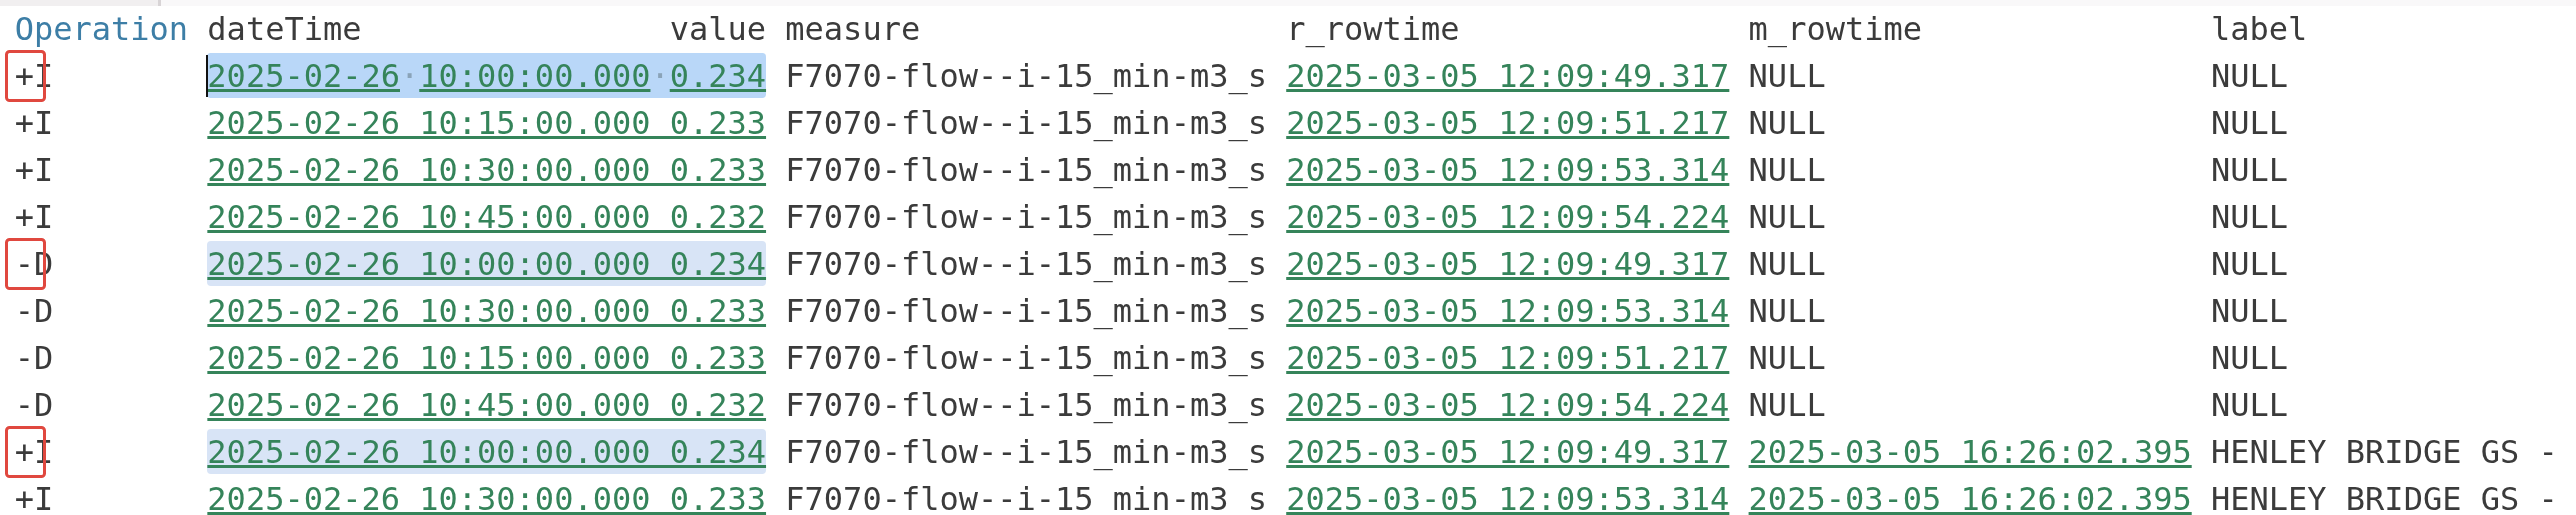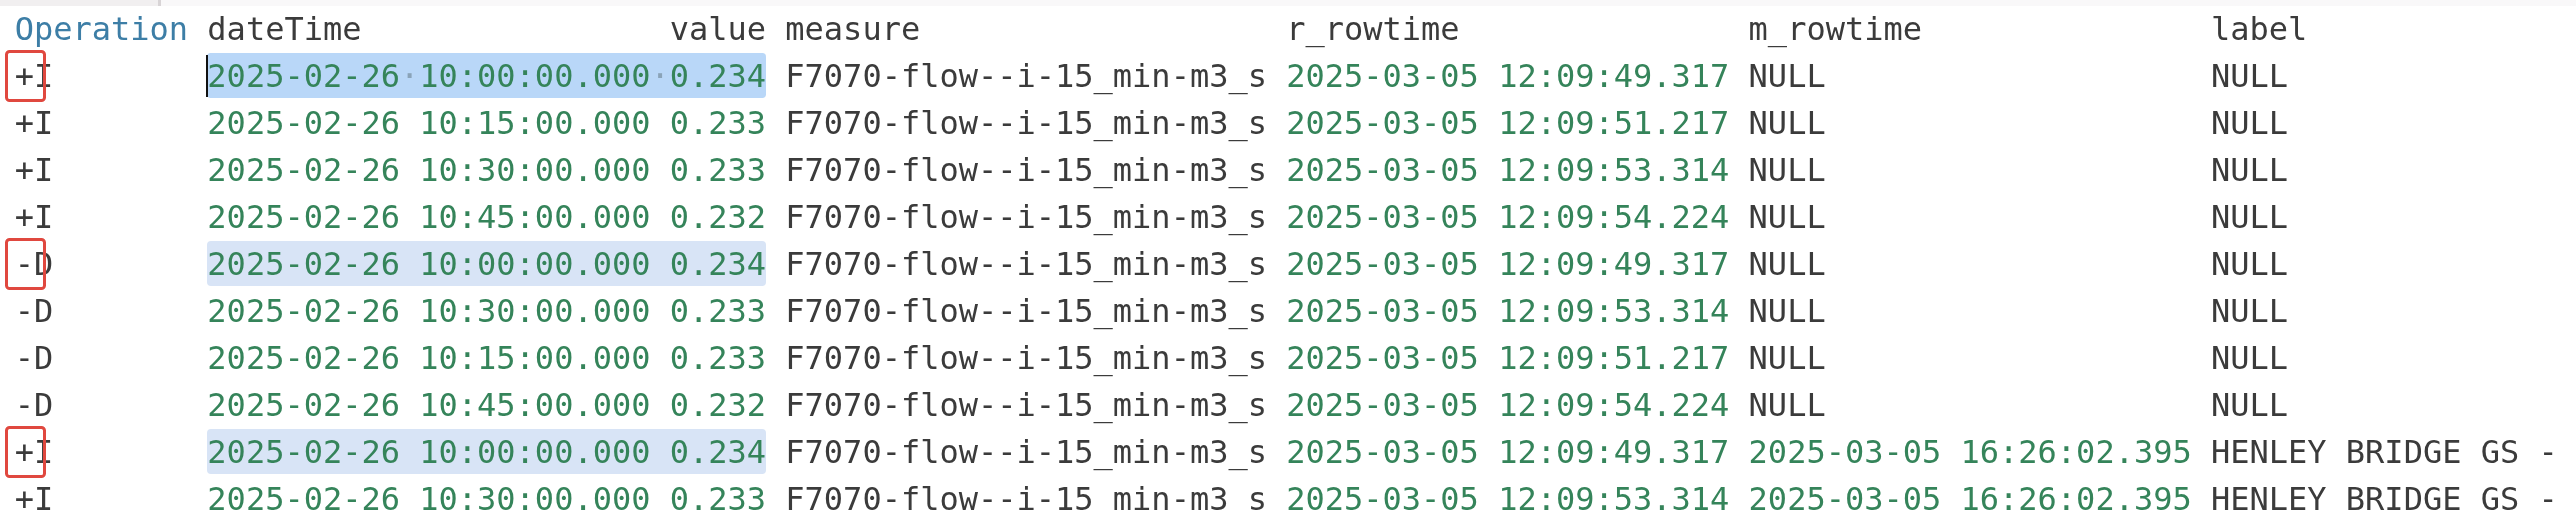--- a/index.html
+++ b/index.html
@@ -14,21 +14,21 @@
   .editor{
     font-family:"DejaVu Sans Mono","Liberation Mono",monospace;
     font-size:32px;
     line-height:47px;
     white-space:pre;
     color:var(--text,#3b3b3b);
     padding-left:14.7px;
   }
   .line{height:47px;}
   .hdr-op{color:var(--accent,#3d7ea6);}
-  .green{color:var(--green,#35845a);}
+  .green{color:var(--green,#35845a);text-decoration:underline;}
   .dark{color:var(--text,#3b3b3b);}
 
   .op{position:relative;display:inline;}
   .redbox{
     position:absolute;left:-10px;top:50%;
     transform:translateY(-50%);
     width:35px;height:46px;
     border:3.7px solid var(--red,#e0483f);
     border-radius:4.6px;
     pointer-events:none;

